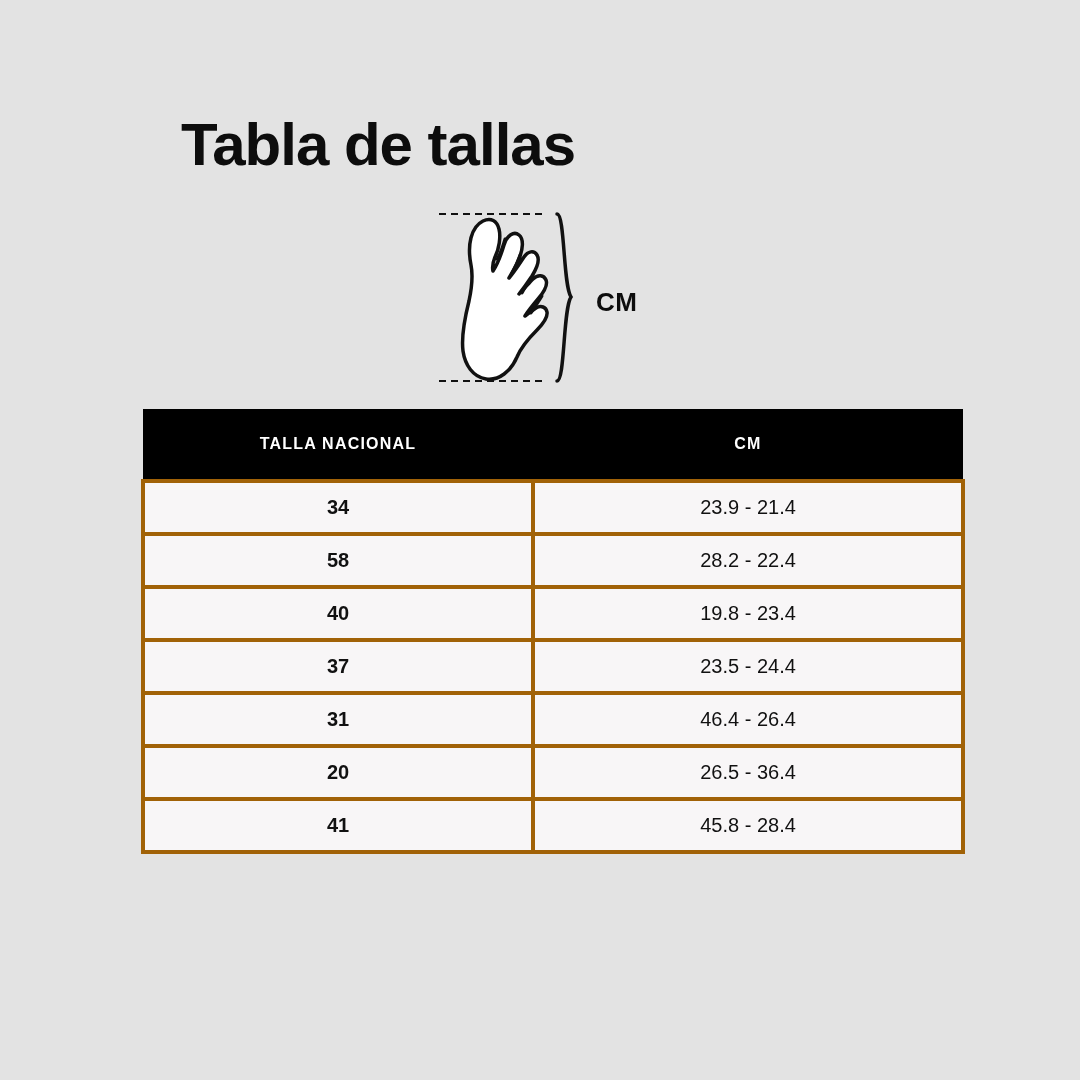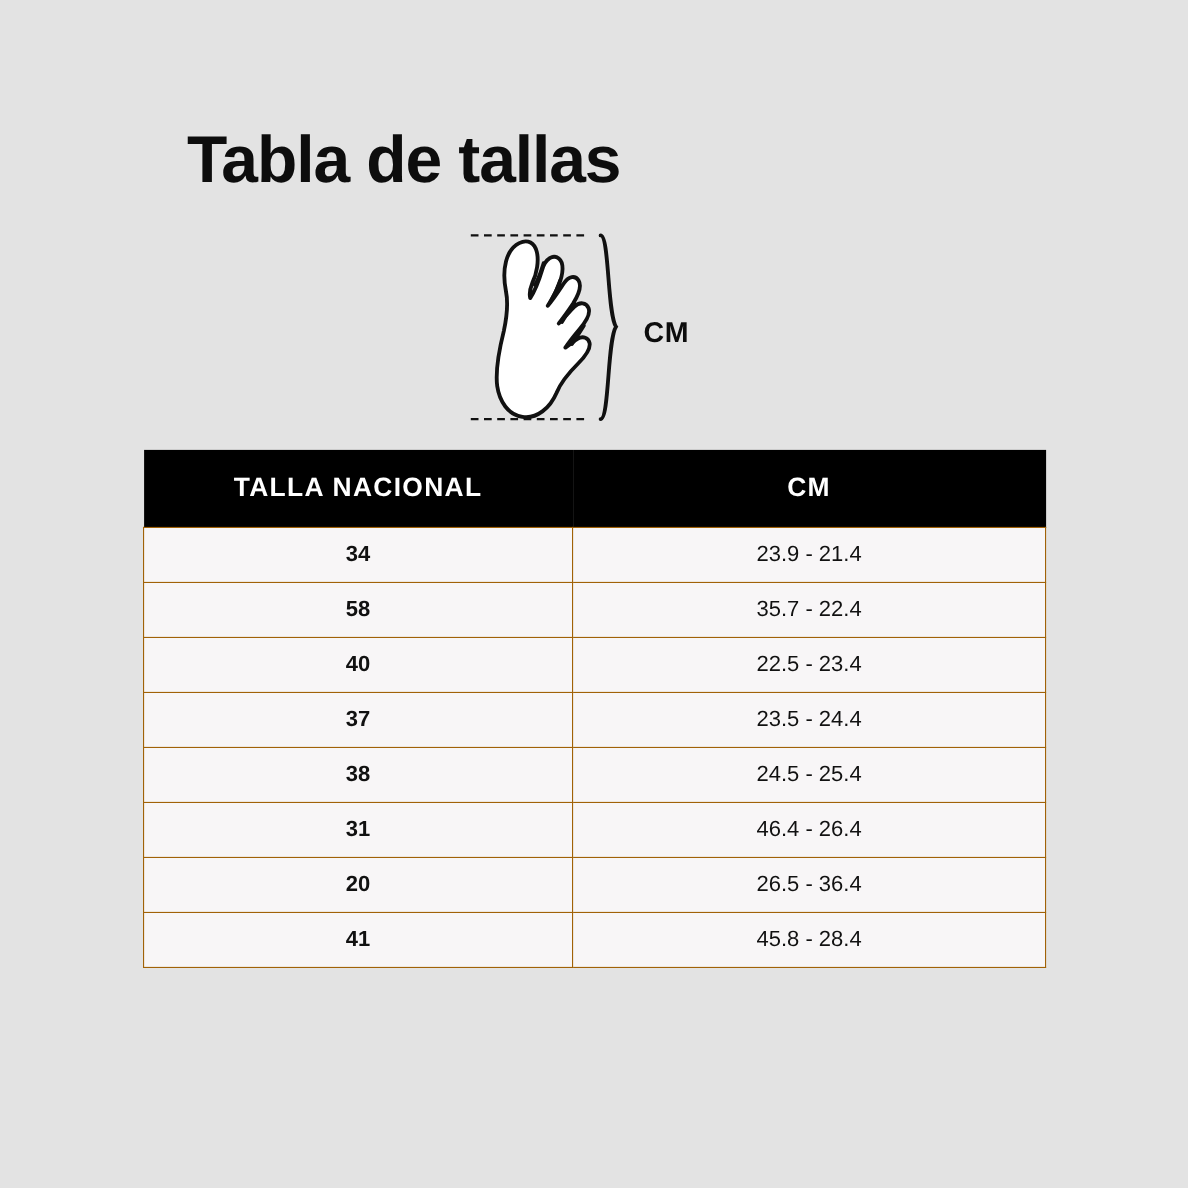--- a/index.html
+++ b/index.html
@@ -12,20 +12,21 @@
     background: #e3e3e3;
     font-family: "Liberation Sans", sans-serif;
     color: #111111;
     overflow: hidden;
   }
   .page {
     position: relative;
     width: 856px;
     height: 1080px;
     box-sizing: border-box;
+    margin-left: 11px;
   }
   .title {
     position: absolute;
     left: 170px;
     top: 112px;
     font-size: 60px;
     font-weight: bold;
     letter-spacing: -1px;
     color: #0d0d0d;
     line-height: 1.1;
@@ -56,35 +57,35 @@
     width: 820px;
   }
   table.size-table {
     border-collapse: collapse;
     width: 820px;
     table-layout: fixed;
   }
   table.size-table thead th {
     background: #000000;
     color: #ffffff;
-    font-size: 24px;
+    font-size: 16px;
     font-weight: bold;
     letter-spacing: 1.2px;
     height: 70px;
     text-align: center;
     border: none;
     padding: 0;
   }
   table.size-table tbody td {
     background: #f8f6f7;
     height: 49px;
     text-align: center;
     font-size: 20px;
     color: #111111;
-    border: 1px solid #a16207;
+    border: 4px solid #a16207;
     padding: 0;
   }
   table.size-table tbody td.col-size {
     font-weight: bold;
   }
   table.size-table tbody td.col-cm {
     font-weight: normal;
   }
   table.size-table thead th.th-size { width: 390px; }
   table.size-table thead th.th-cm { width: 430px; }
@@ -131,33 +132,29 @@
           <th class="th-cm">CM</th>
         </tr>
       </thead>
       <tbody>
         <tr>
           <td class="col-size">34</td>
           <td class="col-cm">23.9 - 21.4</td>
         </tr>
         <tr>
           <td class="col-size">58</td>
-          <td class="col-cm">35.7 - 22.4</td>
+          <td class="col-cm">28.2 - 22.4</td>
         </tr>
         <tr>
           <td class="col-size">40</td>
-          <td class="col-cm">22.5 - 23.4</td>
+          <td class="col-cm">19.8 - 23.4</td>
         </tr>
         <tr>
           <td class="col-size">37</td>
           <td class="col-cm">23.5 - 24.4</td>
-        </tr>
-        <tr>
-          <td class="col-size">38</td>
-          <td class="col-cm">24.5 - 25.4</td>
         </tr>
         <tr>
           <td class="col-size">31</td>
           <td class="col-cm">46.4 - 26.4</td>
         </tr>
         <tr>
           <td class="col-size">20</td>
           <td class="col-cm">26.5 - 36.4</td>
         </tr>
         <tr>

